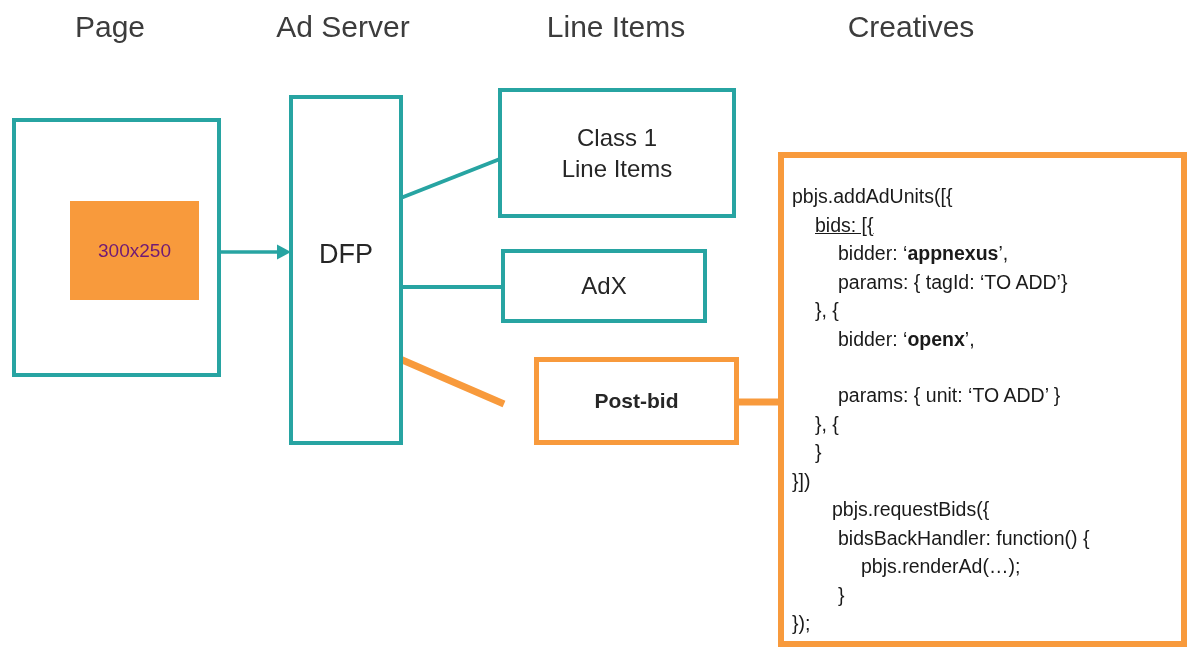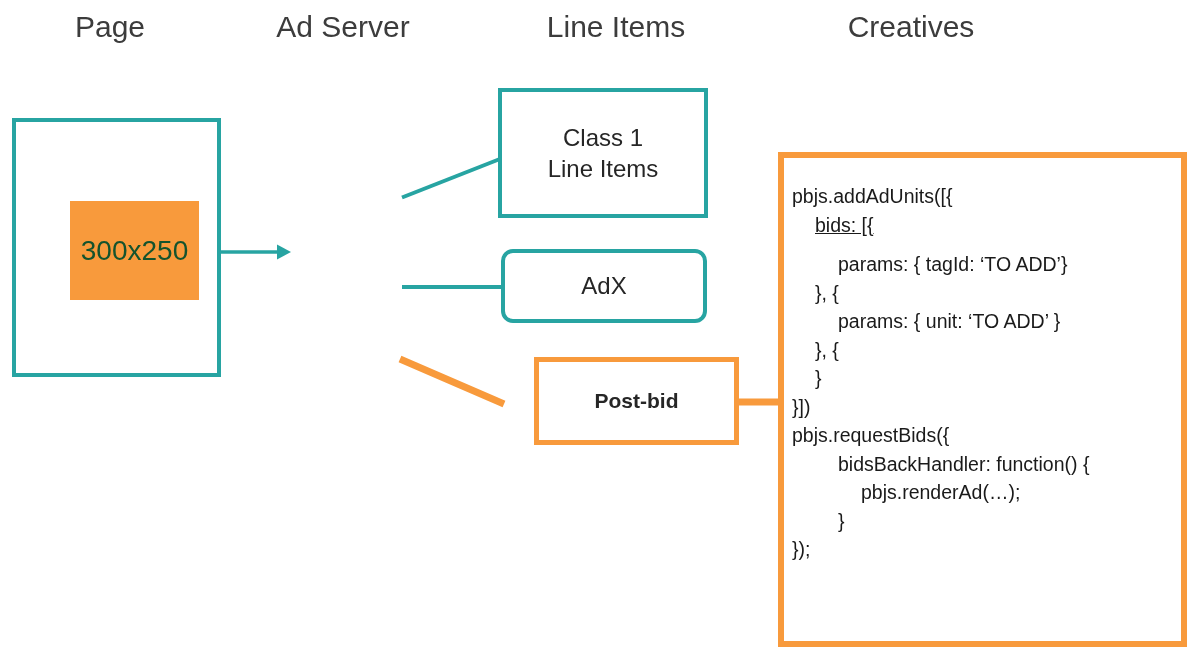--- a/index.html
+++ b/index.html
@@ -9,27 +9,27 @@
   body{background:var(--bg);font-family:"Liberation Sans",sans-serif;}
   .canvas{position:relative;width:1200px;height:664px;background:var(--bg);overflow:hidden;}
   .connectors{position:absolute;left:0;top:0;width:1200px;height:664px;z-index:1;}
   .col-header{position:absolute;top:6px;height:42px;width:160px;text-align:center;
     font-size:30px;line-height:42px;color:var(--heading);}
   .hdr-page{left:30px;} .hdr-adserver{left:263px;} .hdr-lineitems{left:536px;} .hdr-creatives{left:831px;}
   .box{position:absolute;box-sizing:border-box;background:#fff;z-index:2;color:var(--text);}
   .teal-border{border:4px solid var(--teal);}
   .page-box{left:12px;top:118px;width:209px;height:259px;}
   .slot-box{position:absolute;left:54px;top:79px;width:129px;height:99px;background:var(--orange);
-    display:flex;align-items:center;justify-content:center;color:#14532d;font-size:28px;}
+    display:flex;align-items:center;justify-content:center;color:#701a75;font-size:19px;}
   .dfp-box{left:289px;top:95px;width:114px;height:350px;}
   .dfp-label{position:absolute;top:140px;left:0;width:100%;text-align:center;font-size:27px;}
-  .class1-box{left:498px;top:88px;width:210px;height:130px;display:flex;flex-direction:column;
+  .class1-box{left:498px;top:88px;width:238px;height:130px;display:flex;flex-direction:column;
     align-items:center;justify-content:center;font-size:24px;line-height:31px;text-align:center;}
   .adx-box{left:501px;top:249px;width:206px;height:74px;display:flex;align-items:center;
-    justify-content:center;font-size:24px;border-radius:12px;}
+    justify-content:center;font-size:24px;}
   .postbid-box{left:500px;top:357px;width:205px;height:88px;border:5px solid var(--orange);
     display:flex;align-items:center;justify-content:center;font-size:21px;font-weight:bold;margin-left:34px;}
   .creatives-box{left:778px;top:152px;width:409px;height:495px;border:6px solid var(--orange);
     padding:24px 6px 0 8px;}
   .code-line{font-size:19.5px;line-height:28.5px;color:var(--code);white-space:pre;}
   .code-line .b{font-weight:bold;}
 </style>
 </head>
 <body>
 
@@ -48,45 +48,50 @@
 
   <div class="col-header hdr-page">Page</div>
   <div class="col-header hdr-adserver">Ad Server</div>
   <div class="col-header hdr-lineitems">Line Items</div>
   <div class="col-header hdr-creatives">Creatives</div>
 
   <div class="box teal-border page-box">
     <div class="slot-box">300x250</div>
   </div>
 
+  <div class="box teal-border dfp-box">
+    <span class="dfp-label">DFP</span>
+  </div>
 
   <div class="box teal-border class1-box">
     <span>Class 1</span>
     <span>Line Items</span>
   </div>
 
   <div class="box teal-border adx-box">
     <span>AdX</span>
   </div>
 
   <div class="box postbid-box">
     <span>Post-bid</span>
   </div>
 
   <div class="box creatives-box">
     <div>
         <div class="code-line" style="padding-left: 0px;"><span>pbjs.addAdUnits([{</span></div>
         <div class="code-line" style="padding-left: 23px; text-decoration: underline;"><span>bids: [{</span></div>
-        <div class="code-line" style="padding-left: 46px; margin-top: 11px;"><span>params: { tagId: ‘TO ADD’}</span></div>
+        <div class="code-line" style="padding-left: 46px;"><span>bidder: ‘</span><span class="b">appnexus</span><span>’,</span></div>
+        <div class="code-line" style="padding-left: 46px;"><span>params: { tagId: ‘TO ADD’}</span></div>
         <div class="code-line" style="padding-left: 23px;"><span>}, {</span></div>
-        <div class="code-line" style="padding-left: 46px;"><span>params: { unit: ‘TO ADD’ }</span></div>
+        <div class="code-line" style="padding-left: 46px;"><span>bidder: ‘</span><span class="b">openx</span><span>’,</span></div>
+        <div class="code-line" style="padding-left: 46px; margin-top: 28px;"><span>params: { unit: ‘TO ADD’ }</span></div>
         <div class="code-line" style="padding-left: 23px;"><span>}, {</span></div>
         <div class="code-line" style="padding-left: 23px;"><span>}</span></div>
         <div class="code-line" style="padding-left: 0px;"><span>}])</span></div>
-        <div class="code-line" style="padding-left: 0px;"><span>pbjs.requestBids({</span></div>
+        <div class="code-line" style="padding-left: 0px; margin-left: 40px;"><span>pbjs.requestBids({</span></div>
         <div class="code-line" style="padding-left: 46px;"><span>bidsBackHandler: function() {</span></div>
         <div class="code-line" style="padding-left: 69px;"><span>pbjs.renderAd(…);</span></div>
         <div class="code-line" style="padding-left: 46px;"><span>}</span></div>
         <div class="code-line" style="padding-left: 0px;"><span>});</span></div>
       </div>
   </div>
 
 </div>
 
 </body></html>

